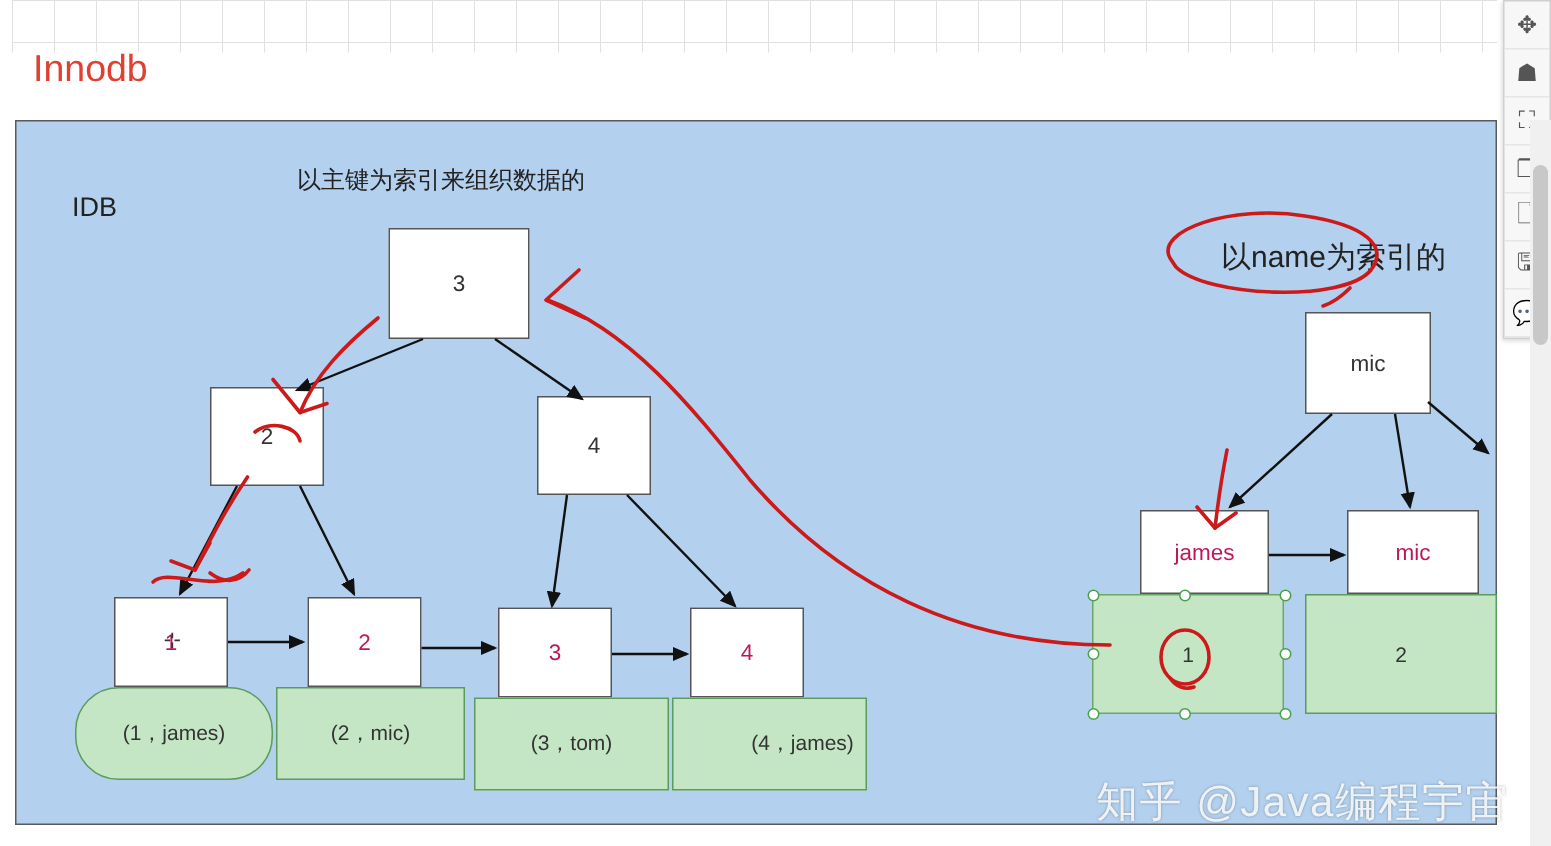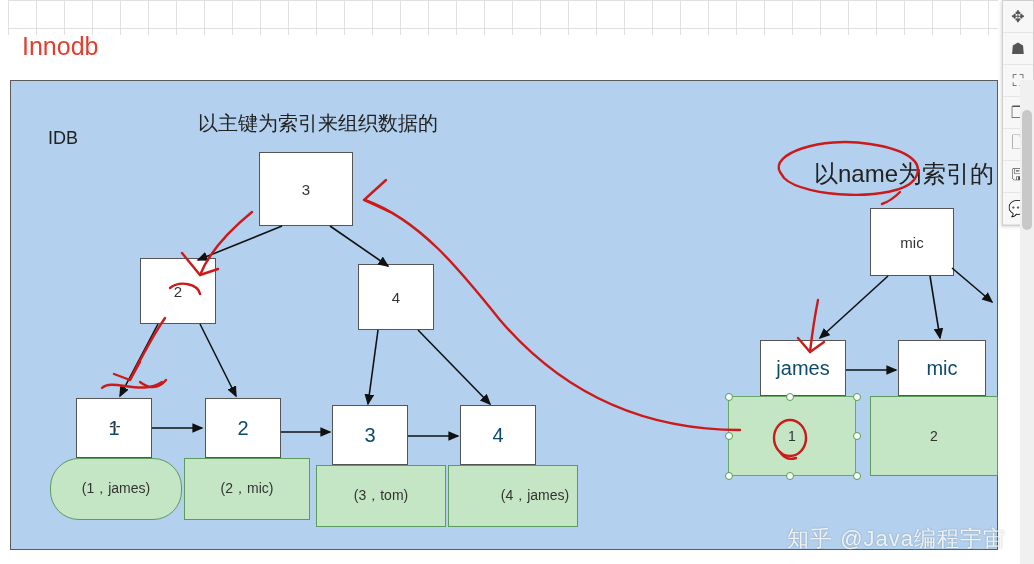--- a/index.html
+++ b/index.html
@@ -3,33 +3,33 @@
 <meta charset="utf-8">
 <style>
   * { box-sizing: border-box; }
   body { margin: 0; font-family: "Microsoft YaHei", Arial, sans-serif; background: #fff; width: 1034px; height: 564px; overflow: hidden; position: relative; }
   .grid-area { position: absolute; top: 0; left: 8px; width: 990px; height: 35px;
     background-image: linear-gradient(#e0e0e0 1px, transparent 1px), linear-gradient(90deg, #e0e0e0 1px, transparent 1px);
     background-size: 28px 28px; background-color: #fff; }
   .title { position: absolute; top: 32px; left: 22px; font-size: 25px; color: #e04030; }
   .panel { position: absolute; top: 80px; left: 10px; width: 988px; height: 470px; background: #b3d1ee; border: 1px solid #5a5a5a; }
   .label-idb { position: absolute; top: 128px; left: 48px; font-size: 18px; color: #222; }
-  .label-primary { position: absolute; top: 110px; left: 198px; font-size: 20px; color: #222; }
-  .label-secondary { position: absolute; top: 158px; left: 814px; font-size: 24px; color: #222; }
+  .label-primary { position: absolute; top: 110px; left: 198px; font-size: 16px; color: #222; }
+  .label-secondary { position: absolute; top: 158px; left: 814px; font-size: 20px; color: #222; }
   .node { position: absolute; background: #fff; border: 1px solid #555; display: flex; align-items: center; justify-content: center; font-size: 15px; color: #333; }
-  .leaf-white { position: absolute; background: #fff; border: 1px solid #555; display: flex; align-items: center; justify-content: center; font-size: 20px; color: #0c4a6e; }
+  .leaf-white { position: absolute; background: #fff; border: 1px solid #555; display: flex; align-items: center; justify-content: center; font-size: 15px; color: #be185d; }
   .leaf-green { position: absolute; background: #c5e6c5; border: 1px solid #5b9b5b; display: flex; align-items: center; justify-content: center; font-size: 14px; color: #333; }
   .leaf-green.selected { border: 1px solid #6aa86a; }
   .handle { position: absolute; width: 8px; height: 8px; background: #fff; border: 1px solid #4aa04a; border-radius: 50%; }
   .arrow-svg { position: absolute; top: 0; left: 0; pointer-events: none; }
   .toolbar { position: absolute; top: 0; right: 0; width: 32px; background: #f7f7f7; border: 1px solid #d0d0d0; box-shadow: -1px 1px 3px rgba(0,0,0,.15); }
   .toolbar .tbtn { width: 30px; height: 32px; display: flex; align-items: center; justify-content: center; font-size: 16px; color: #555; border-bottom: 1px solid #e5e5e5; cursor: pointer; }
   .scrollbar-v { position: absolute; top: 80px; right: 0; width: 14px; height: 484px; background: #f0f0f0; }
   .scrollbar-v .thumb { position: absolute; top: 30px; left: 2px; width: 10px; height: 120px; background: #c8c8c8; border-radius: 5px; }
-  .watermark { position: absolute; bottom: 10px; right: 28px; font-size: 22px; color: rgba(255,255,255,.85); text-shadow: 0 0 2px rgba(0,0,0,.3); letter-spacing: 1px; }
+  .watermark { position: absolute; bottom: 10px; right: 28px; font-size: 28px; color: rgba(255,255,255,.85); text-shadow: 0 0 2px rgba(0,0,0,.3); letter-spacing: 1px; }
   .watermark-sub { position: absolute; bottom: -6px; right: 28px; font-size: 11px; color: rgba(255,255,255,.6); font-style: italic; }
   .caret { position: absolute; font-size: 14px; color: #333; }
 </style>
 </head>
 <body>
 
 <div class="grid-area"></div>
 <div class="title">Innodb</div>
 <div class="panel"></div>
 

